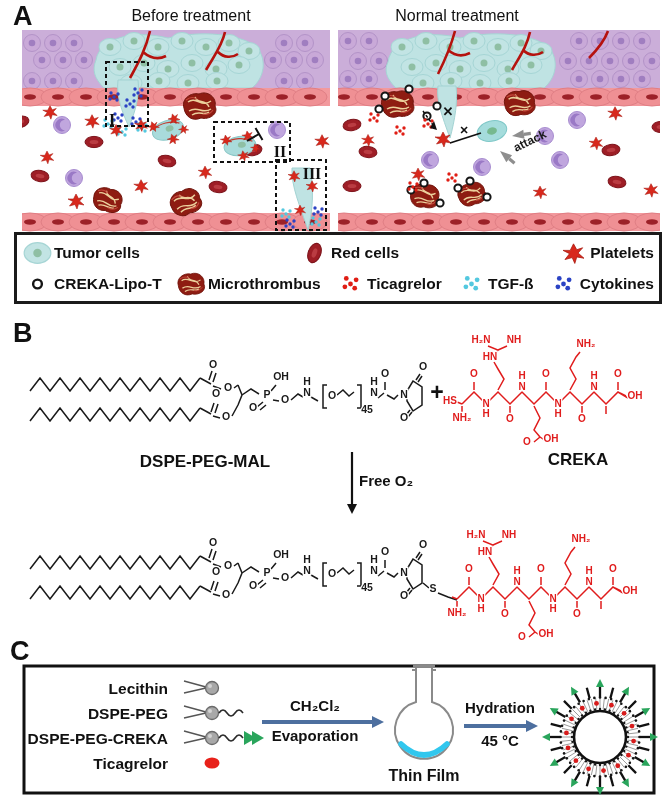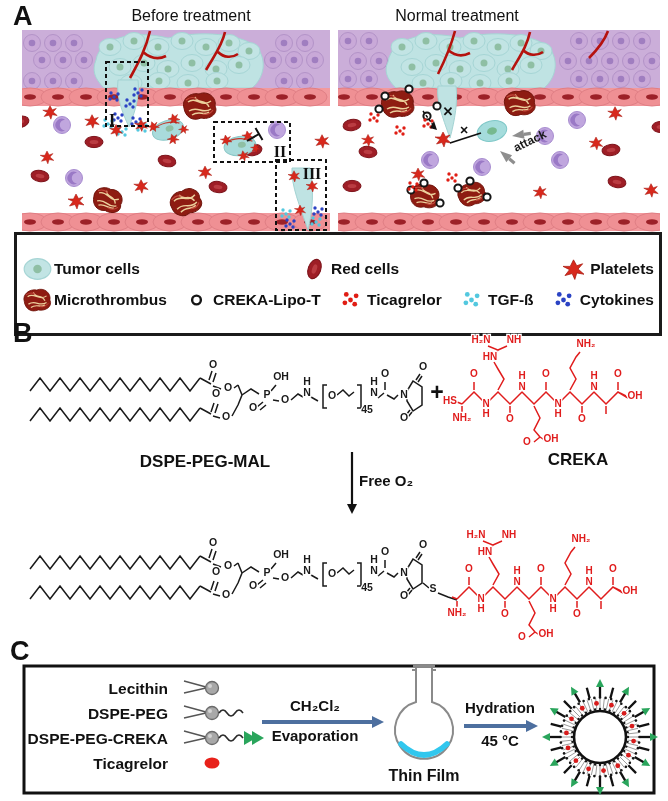--- a/index.html
+++ b/index.html
@@ -2,21 +2,21 @@
 <html><head>
 <meta charset="utf-8">
 <style>
   html,body{margin:0;padding:0;background:#fff}
   #page{position:relative;width:668px;height:801px;background:#fff;
         font-family:"Liberation Sans",sans-serif;overflow:hidden}
   .layer{position:absolute;left:0}
   .pletter{position:absolute;font-size:27px;font-weight:bold;color:#111;line-height:1}
   .ptitle{position:absolute;font-size:16px;font-weight:normal;color:#111;width:210px;text-align:center}
   #legend{position:absolute;left:14px;top:232px;width:632px;height:62px;border:3px solid #1b1b1b;
-          display:flex;flex-direction:column;justify-content:space-around;padding:18px 5px}
+          display:flex;flex-direction:column;justify-content:space-around;padding:2px 5px}
   .lrow{display:flex;align-items:center;justify-content:space-between}
   .litem{display:flex;align-items:center;gap:1px;font-size:15.5px;font-weight:bold;color:#101010;white-space:nowrap}
   .lic{width:31px;height:30px;flex:0 0 auto}
   text{font-family:"Liberation Sans",sans-serif}
   .tt{font-weight:bold;fill:#111}
   .atomsB text{fill:#1a1a1a;font-size:10.5px;font-weight:bold;text-anchor:middle;
                paint-order:stroke;stroke:#fff;stroke-width:2.5px}
   .atomsR text{fill:#e01c1c;font-size:10px;font-weight:bold;text-anchor:middle;
                paint-order:stroke;stroke:#fff;stroke-width:2.5px}
   .bndB{stroke:#1a1a1a;stroke-width:1.5;fill:none}
@@ -402,29 +402,29 @@
       <div class="litem">
         <svg class="lic" viewBox="-16 -15 32 30">
             <use href="#platelet" transform="scale(1.35)"></use>
           </svg>
         <span>Platelets</span>
       </div>
     </div>
     <div class="lrow">
       <div class="litem">
         <svg class="lic" viewBox="-16 -15 32 30">
+            <use href="#lipoRing" transform="scale(1.25)"></use>
+          </svg>
+        <span>CREKA-Lipo-T</span>
+      </div>
+      <div class="litem">
+        <svg class="lic" viewBox="-16 -15 32 30">
             <use href="#thrombus" transform="scale(0.85)"></use>
           </svg>
         <span>Microthrombus</span>
-      </div>
-      <div class="litem">
-        <svg class="lic" viewBox="-16 -15 32 30">
-            <use href="#lipoRing" transform="scale(1.25)"></use>
-          </svg>
-        <span>CREKA-Lipo-T</span>
       </div>
       <div class="litem">
         <svg class="lic" viewBox="-16 -15 32 30">
             <use href="#ticaDots" transform="scale(1.45)"></use>
           </svg>
         <span>Ticagrelor</span>
       </div>
       <div class="litem">
         <svg class="lic" viewBox="-16 -15 32 30">
             <use href="#tgfDots" transform="scale(1.45)"></use>

